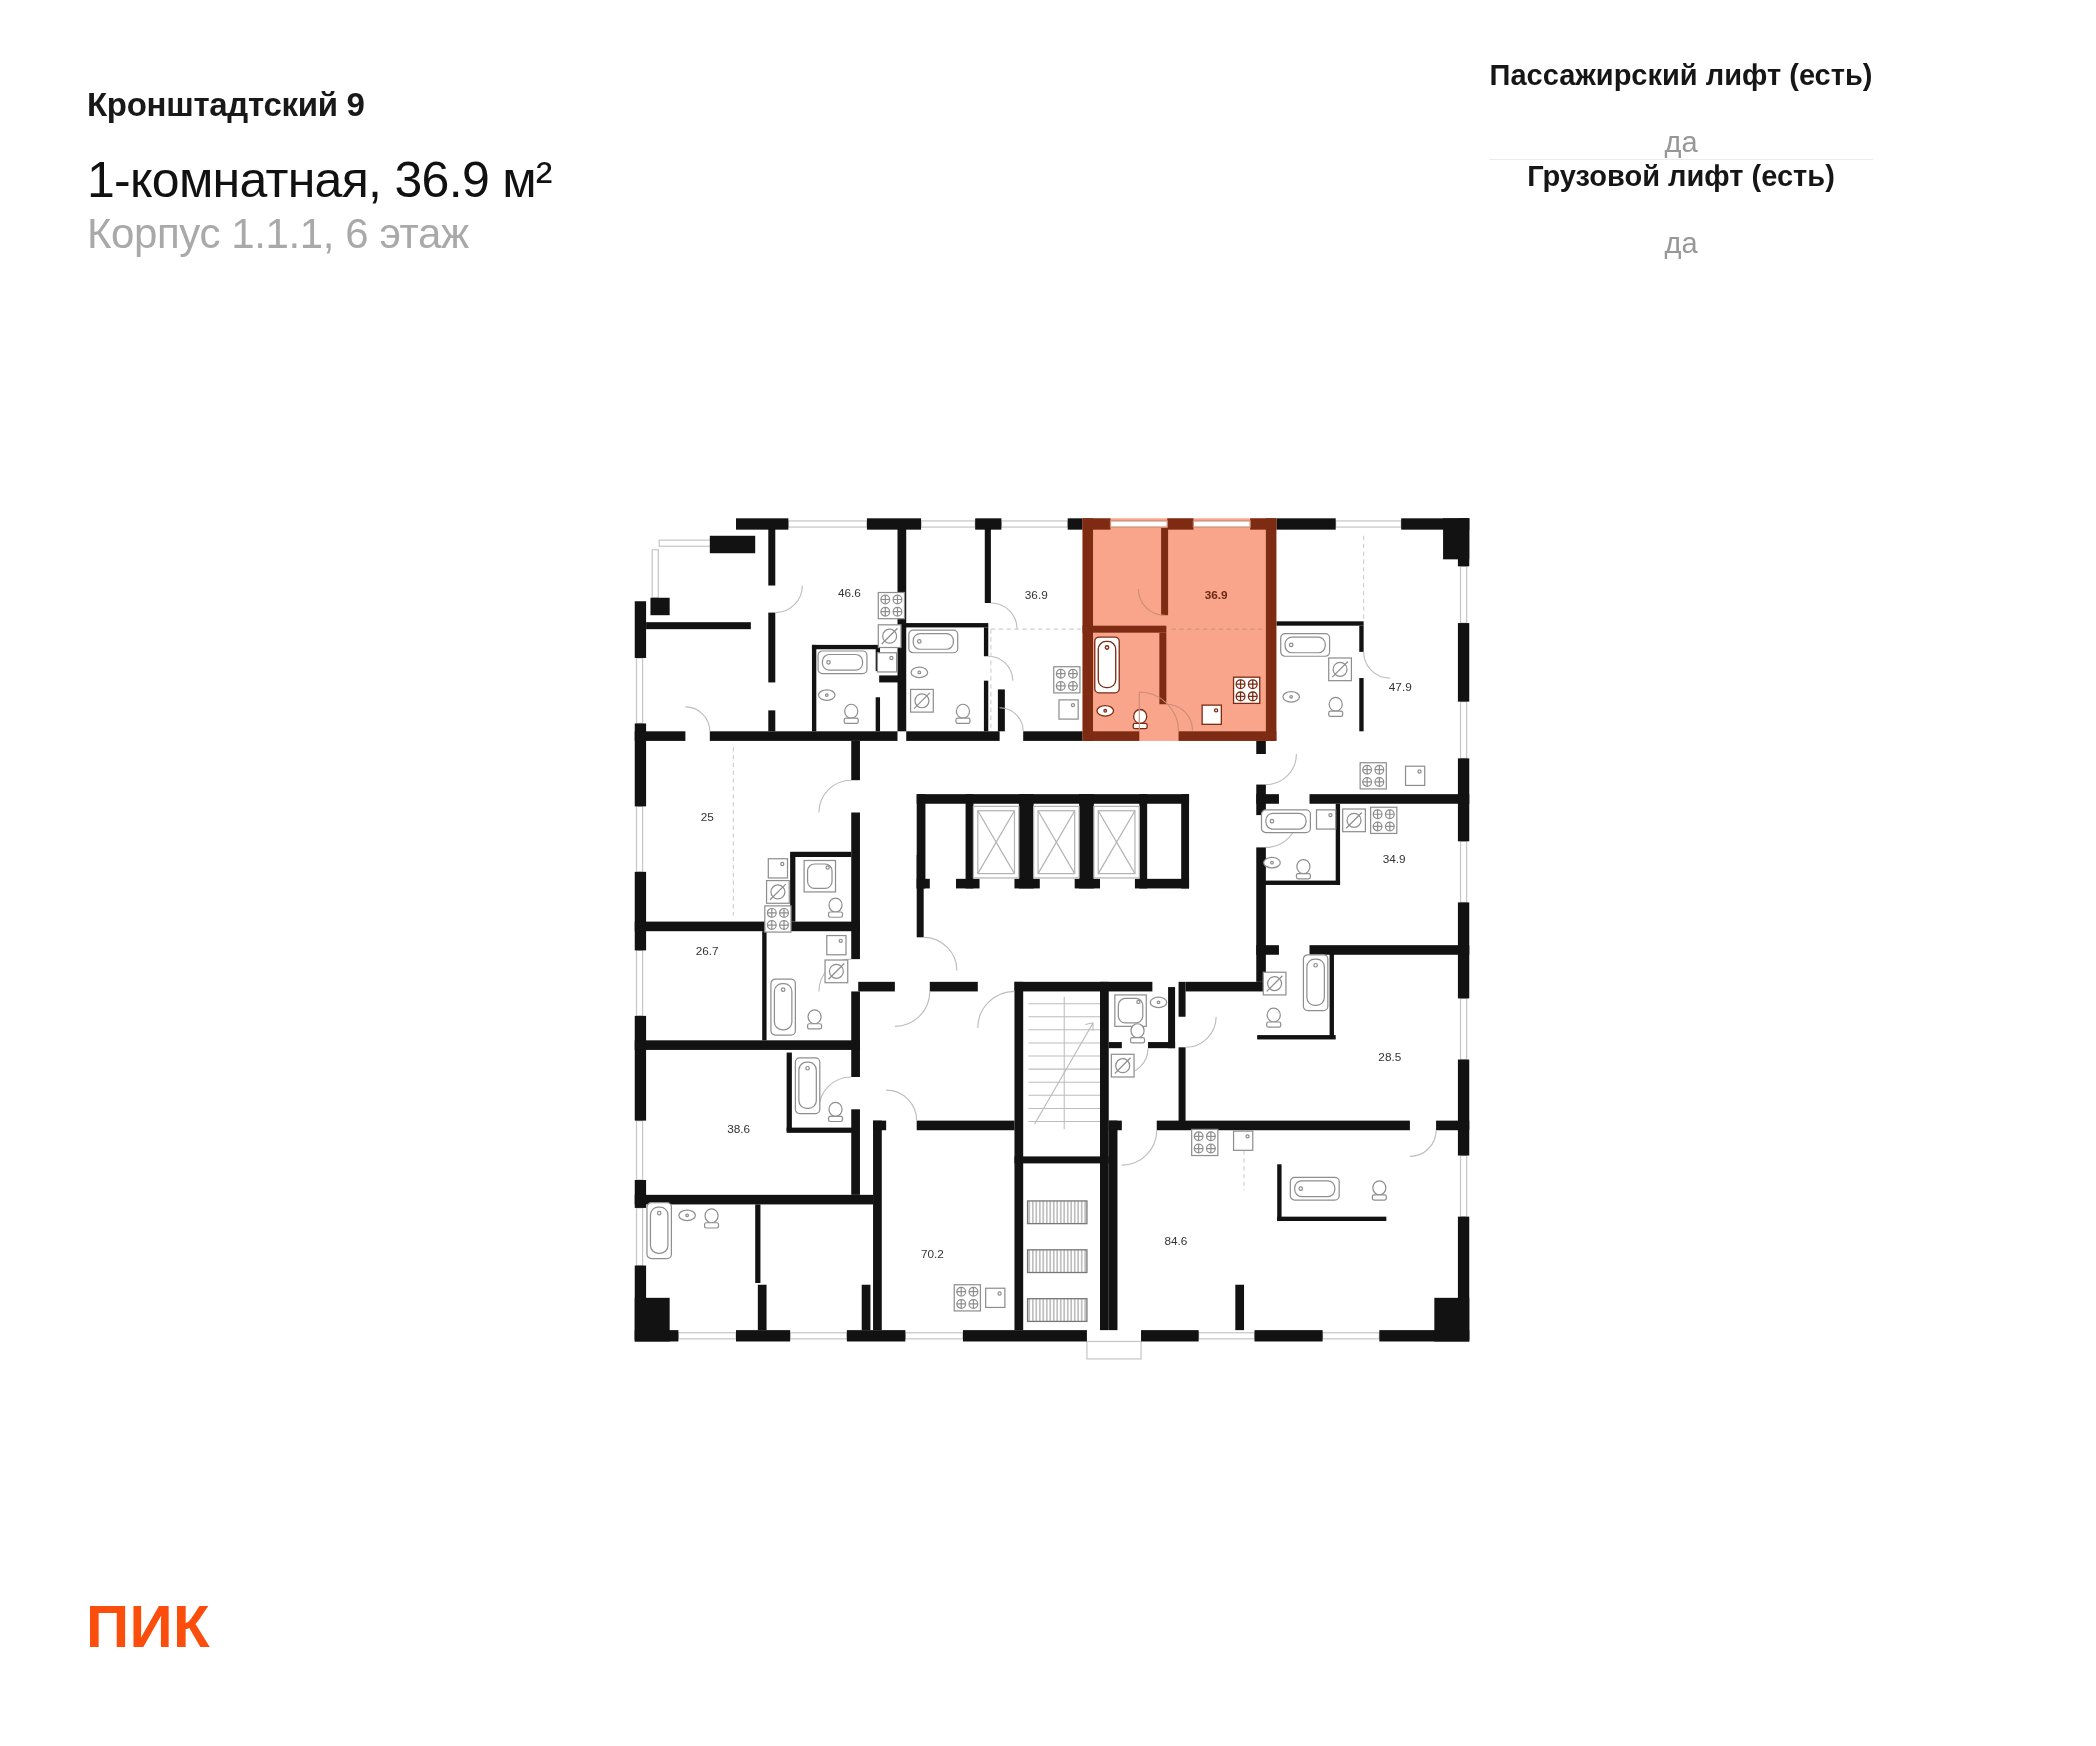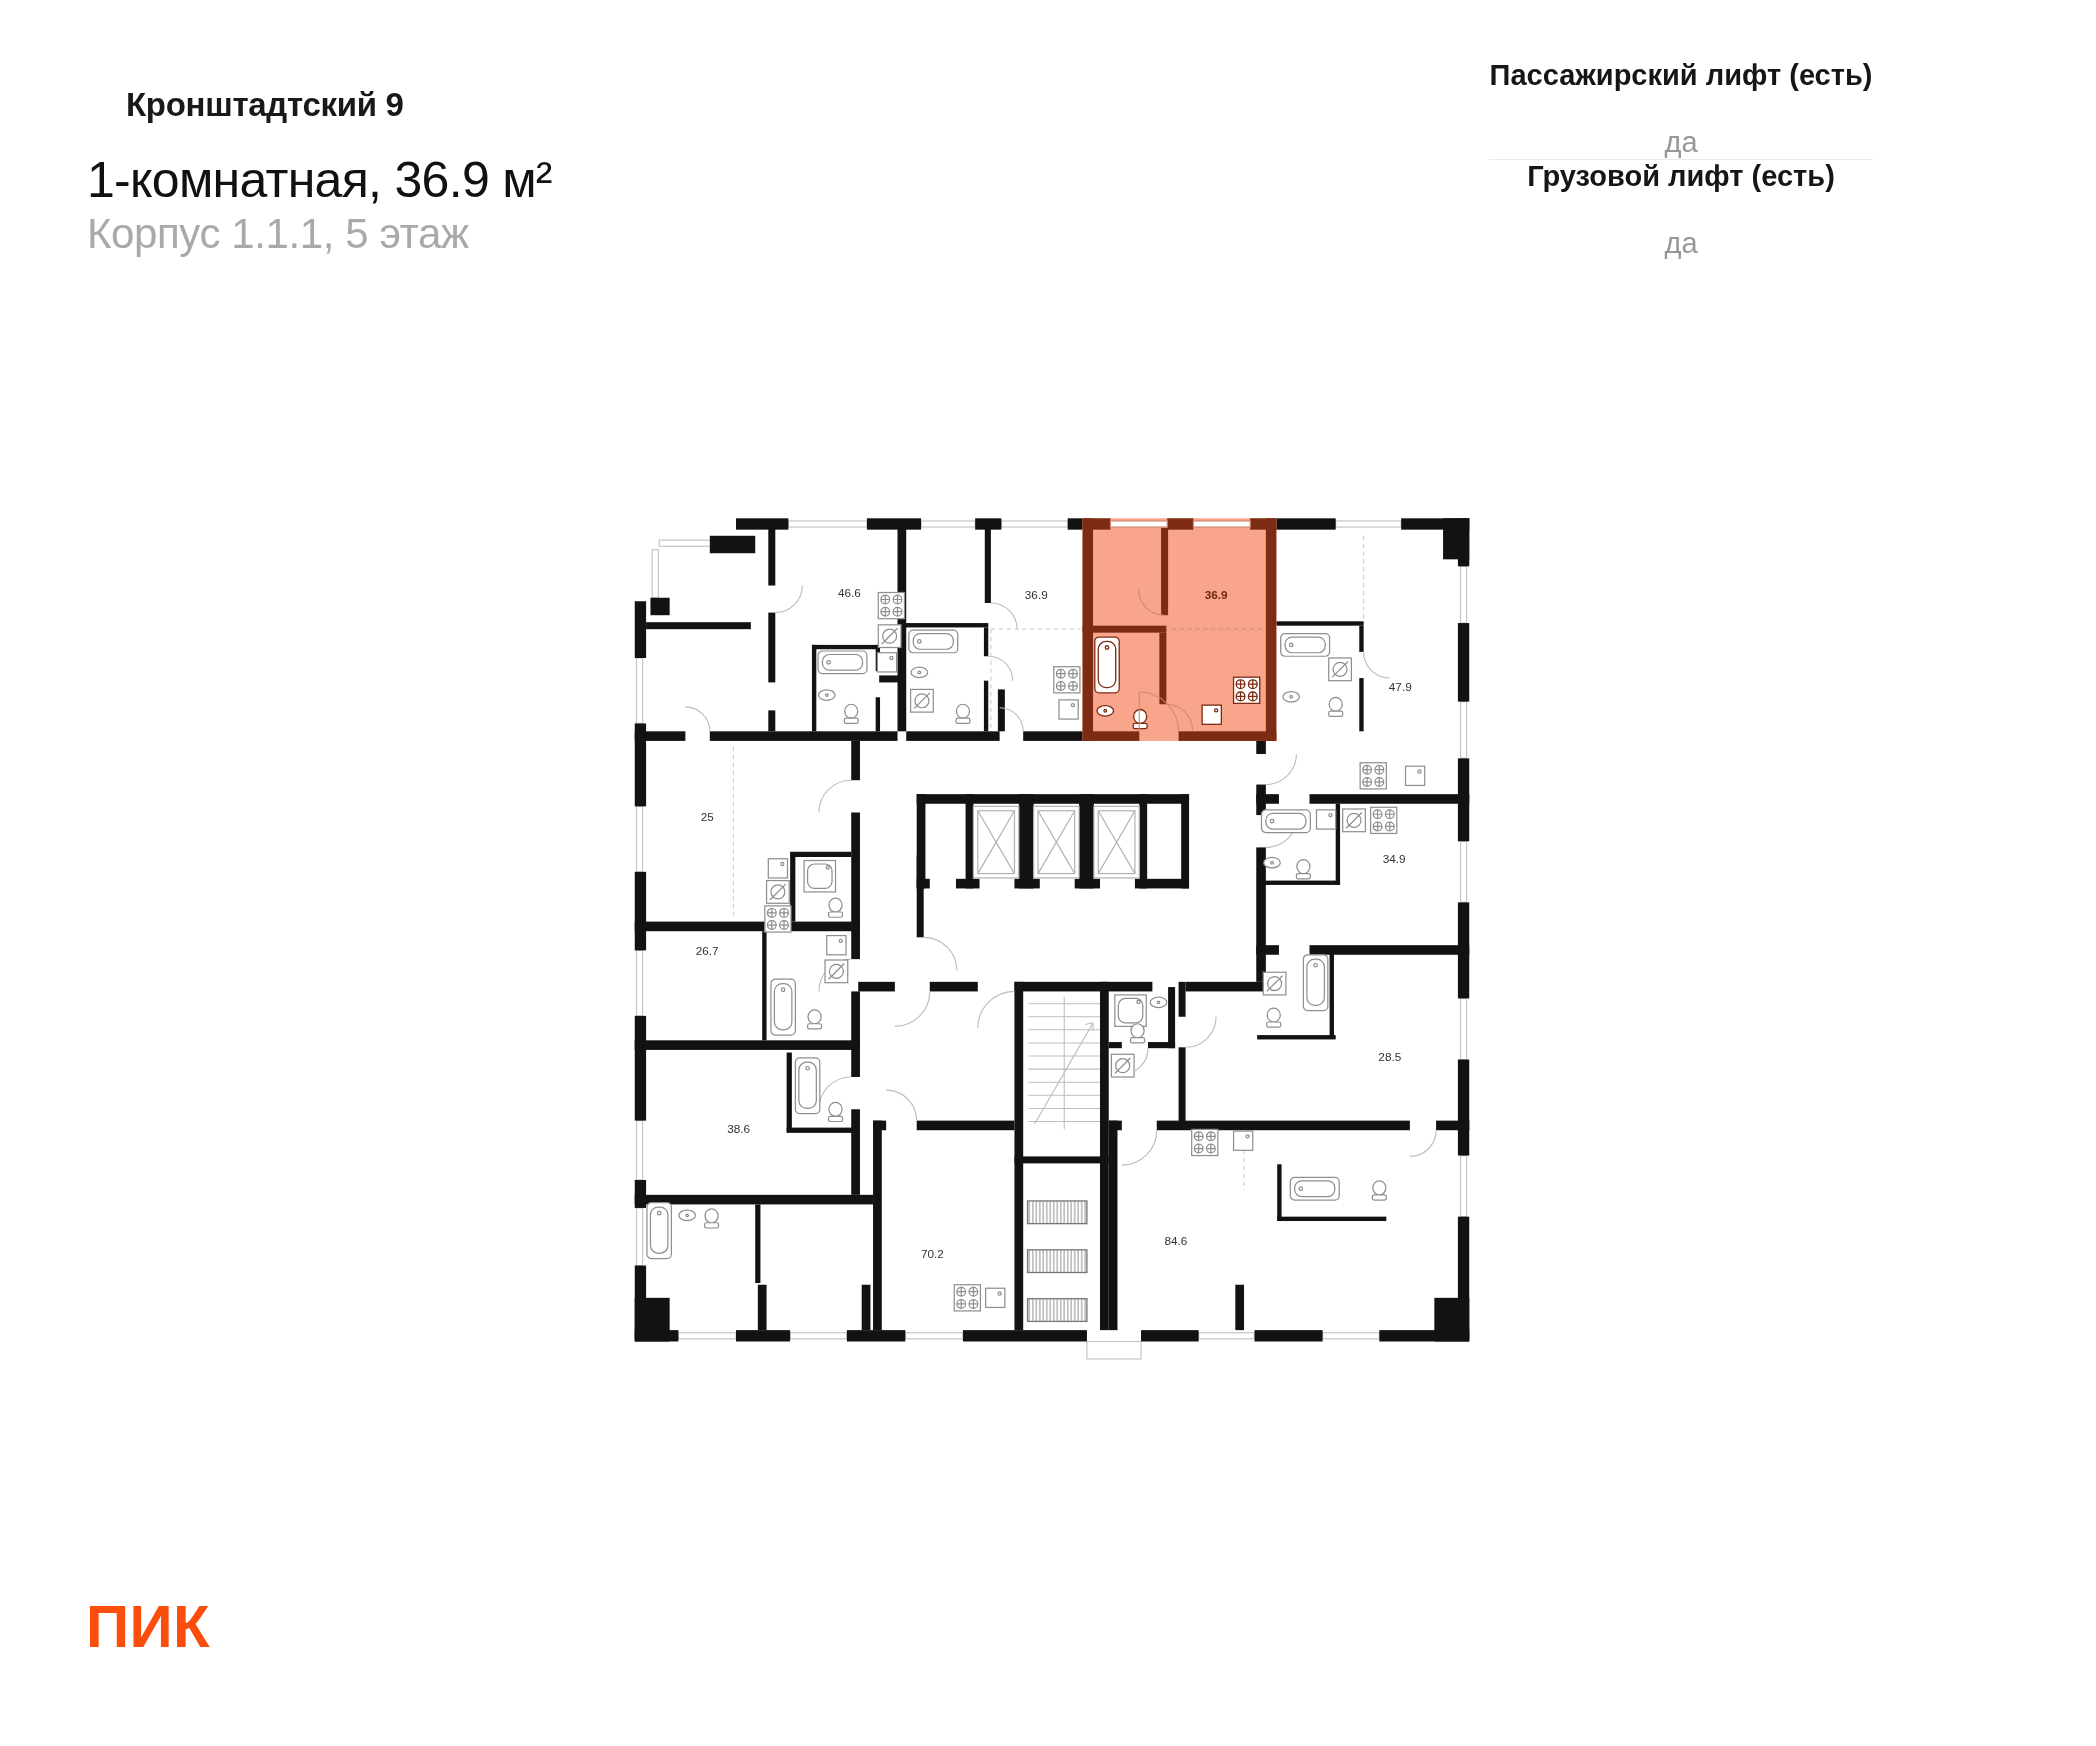--- a/index.html
+++ b/index.html
@@ -16,21 +16,21 @@
     --win:#c6c6c6;
     --arc:#bdbdbd;
   }
   html,body{margin:0;padding:0;}
   body{
     width:2096px;height:1747px;position:relative;background:#ffffff;
     font-family:"Liberation Sans", sans-serif;overflow:hidden;
     -webkit-font-smoothing:antialiased;
   }
   .hdr{position:absolute;left:87px;top:0;}
-  .hdr .project{position:absolute;left:0;top:86px;font-size:33px;font-weight:600;color:var(--ink);white-space:nowrap;letter-spacing:-0.3px;margin-left:39px;}
+  .hdr .project{position:absolute;left:0;top:86px;font-size:33px;font-weight:600;color:var(--ink);white-space:nowrap;letter-spacing:-0.3px;}
   .hdr .title{position:absolute;left:0;top:151px;font-size:50px;font-weight:400;color:#111;white-space:nowrap;letter-spacing:-0.7px;}
   .hdr .subtitle{position:absolute;left:0;top:210px;font-size:42px;font-weight:400;color:var(--gray);white-space:nowrap;letter-spacing:-0.4px;}
   .info{position:absolute;left:1489px;top:59px;width:384px;}
   .info .row{height:100px;display:flex;align-items:center;justify-content:space-between;flex-direction:column;}
   .info .row:first-child{border-bottom:1.7px solid var(--divider);}
   .info .lbl{font-size:29px;font-weight:700;color:#161616;white-space:nowrap;}
   .info .val{font-size:29px;font-weight:400;color:var(--val-gray);}
   .logo{position:absolute;left:86px;top:1597px;font-size:60px;font-weight:900;color:var(--logo);letter-spacing:0.4px;line-height:1;}
   .plan{position:absolute;left:633px;top:518px;}
   
@@ -48,21 +48,21 @@
   .tread{fill:none;stroke:#bdbdbd;stroke-width:1.2;}
   .albl{font-family:"Liberation Sans",sans-serif;font-size:13.5px;fill:#333;text-anchor:middle;font-weight:400;}
   .albl.hl{fill:var(--hllabel);font-weight:600;}
 </style>
 </head>
 <body>
 
 <div class="hdr">
   <div class="project">Кронштадтский 9</div>
   <div class="title">1-комнатная, 36.9 м²</div>
-  <div class="subtitle">Корпус 1.1.1, 5 этаж</div>
+  <div class="subtitle">Корпус 1.1.1, 6 этаж</div>
 </div>
 
 <div class="info">
   <div class="row">
     <span class="lbl">Пассажирский лифт (есть)</span>
     <span class="val">да</span>
   </div>
   <div class="row">
     <span class="lbl">Грузовой лифт (есть)</span>
     <span class="val">да</span>

